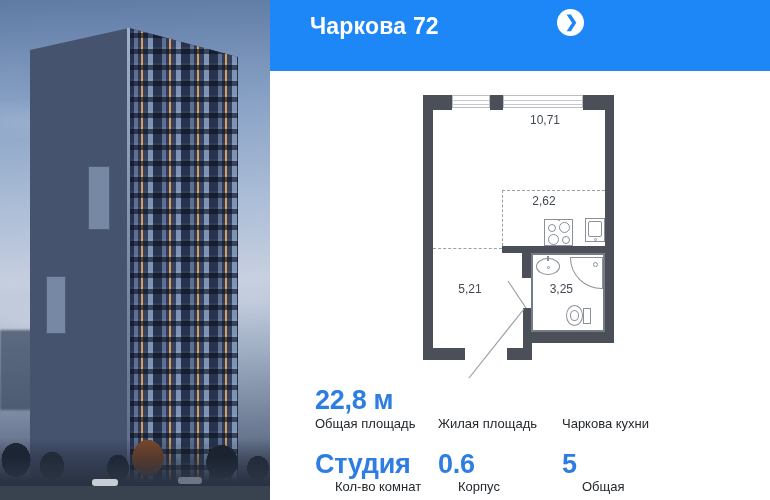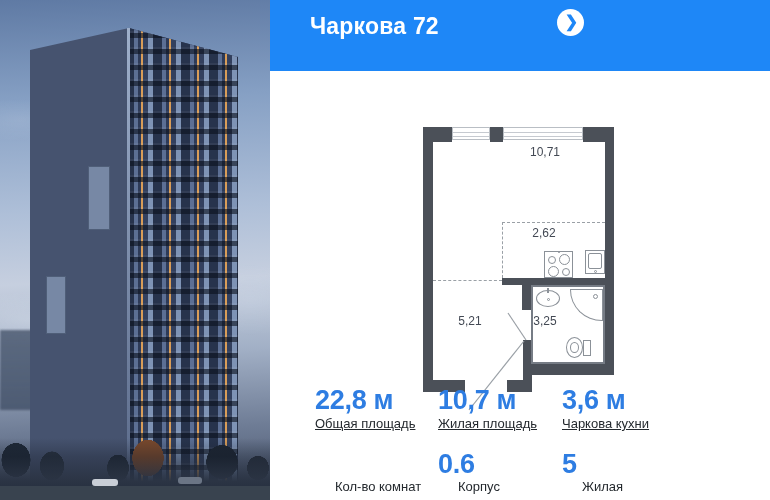--- a/index.html
+++ b/index.html
@@ -54,21 +54,21 @@
   
   .panel { position:absolute; left:270px; top:0; width:500px; height:500px; background:#ffffff; }
   .header { position:absolute; left:0; top:0; width:500px; height:71px; background:#1e87f7; }
   .project-title { position:absolute; left:40px; top:13px; color:#ffffff; font-size:23px; font-weight:700; letter-spacing:.2px; }
   .brand { position:absolute; left:287px; top:7px; height:30px; display:flex; align-items:center; }
   .brand-circle { width:27px; height:27px; border-radius:50%; background:#ffffff; display:flex; align-items:center; justify-content:center; }
   .brand-circle span { color:#1e87f7; font-size:16px; font-weight:700; line-height:1; transform:translateX(1px); }
   .brand-name { margin-left:8px; color:#ffffff; font-size:30px; font-weight:700; letter-spacing:.3px; }
 
   
-  .plan { position:absolute; left:153px; top:95px; width:191px; height:265px;margin-top:32px; }
+  .plan { position:absolute; left:153px; top:95px; width:191px; height:265px; }
   .wall { position:absolute; background:#4b5058; }
   .w-pier1 { left:0; top:0; width:29px; height:15px; }
   .w-pier2 { left:67px; top:0; width:13px; height:15px; }
   .w-pier3 { left:160px; top:0; width:31px; height:15px; }
   .w-left  { left:0; top:0; width:10px; height:265px; }
   .w-right { left:182px; top:0; width:9px; height:248px; }
   .w-botright { left:104px; top:237px; width:87px; height:11px; }
   .w-botleft  { left:0; top:253px; width:42px; height:12px; }
   .w-entry    { left:84px; top:253px; width:25px; height:12px; }
   .w-vertA { left:99px; top:158px; width:9px; height:25px; }
@@ -81,21 +81,21 @@
   .pwin-2 { left:80px; width:80px; }
   .dash { position:absolute; }
   .dash-v { left:79px; top:95px; width:0; height:56px; border-left:1px dashed #9aa0a6; }
   .dash-h-kitchen { left:79px; top:95px; width:103px; height:0; border-top:1px dashed #9aa0a6; }
   .dash-h-hall { left:10px; top:153px; width:69px; height:0; border-top:1px dashed #9aa0a6; }
   .bathroom-box { position:absolute; left:108px; top:158px; width:74px; height:79px; border:2px solid #767c85; background:#ffffff; }
   .plan-label { position:absolute; color:#434954; font-size:12px; width:56px; text-align:center; }
   .lbl-living { left:94px; top:18px; }
   .lbl-kitchen { left:93px; top:99px; }
   .lbl-hall { left:19px; top:187px; }
-  .lbl-bath { left:94px; top:187px; }
+  .lbl-bath { left:94px; top:187px;text-align:right; }
 
   .fixture { position:absolute; }
   .stove { left:121px; top:124px; width:29px; height:27px; border:1px solid #8b9198; background:#fff; }
   .burner { position:absolute; border:1px solid #8b9198; border-radius:50%; }
   .bu-1 { left:3px; top:4px; width:8px; height:8px; }
   .bu-2 { left:14px; top:2px; width:11px; height:11px; }
   .bu-3 { left:3px; top:14px; width:11px; height:11px; }
   .bu-4 { left:17px; top:16px; width:8px; height:8px; }
   .stove-dot { position:absolute; left:13px; top:-1px; width:2px; height:2px; background:#8b9198; border-radius:50%; }
   .ksink { left:162px; top:123px; width:20px; height:24px; border:1px solid #8b9198; background:#fff; }
@@ -109,21 +109,21 @@
   .shower-head { position:absolute; right:4px; top:4px; width:5px; height:5px; border:1px solid #8b9198; border-radius:50%; }
   .toilet-bowl { left:143px; top:210px; width:17px; height:21px; border:1px solid #8b9198; border-radius:50%; background:#fff; }
   .toilet-bowl-in { position:absolute; left:3px; top:4px; width:9px; height:11px; border:1px solid #8b9198; border-radius:50%; }
   .toilet-tank { left:160px; top:213px; width:8px; height:16px; border:1px solid #8b9198; background:#fff; }
   .door-svg { position:absolute; left:0; top:0; overflow:visible; }
 
   
   .stat-value { position:absolute; color:#2e7de2; font-size:27px; font-weight:700; letter-spacing:-.3px; line-height:1; }
   .stat-label { position:absolute; color:#24292e; font-size:13px; line-height:1; }
   .c1 { left:45px; } .c2 { left:168px; } .c3 { left:292px; }
-  .rv1 { top:387px; } .rl1 { top:417px;text-decoration:underline; }
+  .rv1 { top:387px; } .rl1 { top:417px; }
   .rv2 { top:451px; } .rl2 { top:480px;margin-left:20px; }
 </style>
 </head>
 <body>
 
 <div class="stage">
 
   <div class="photo">
     <div class="clouds"></div>
     <div class="far-city"></div>
@@ -207,25 +207,24 @@
       </svg>
 
       <div class="plan-label lbl-living">10,71</div>
       <div class="plan-label lbl-kitchen">2,62</div>
       <div class="plan-label lbl-hall">5,21</div>
       <div class="plan-label lbl-bath">3,25</div>
     </div>
 
     <div class="stat-value c1 rv1">22,8 м</div>
     <div class="stat-label c1 rl1">Общая площадь</div>
-    <div class="stat-value c2 rv1">10,7 м</div>
     <div class="stat-label c2 rl1">Жилая площадь</div>
-    <div class="stat-value c3 rv1">3,6 м</div>
     <div class="stat-label c3 rl1">Чаркова кухни</div>
 
+    <div class="stat-value c1 rv2">Студия</div>
     <div class="stat-label c1 rl2">Кол-во комнат</div>
     <div class="stat-value c2 rv2">0.6</div>
     <div class="stat-label c2 rl2">Корпус</div>
     <div class="stat-value c3 rv2">5</div>
-    <div class="stat-label c3 rl2">Жилая</div>
+    <div class="stat-label c3 rl2">Общая</div>
 
   </div>
 </div>
 
 </body></html>

